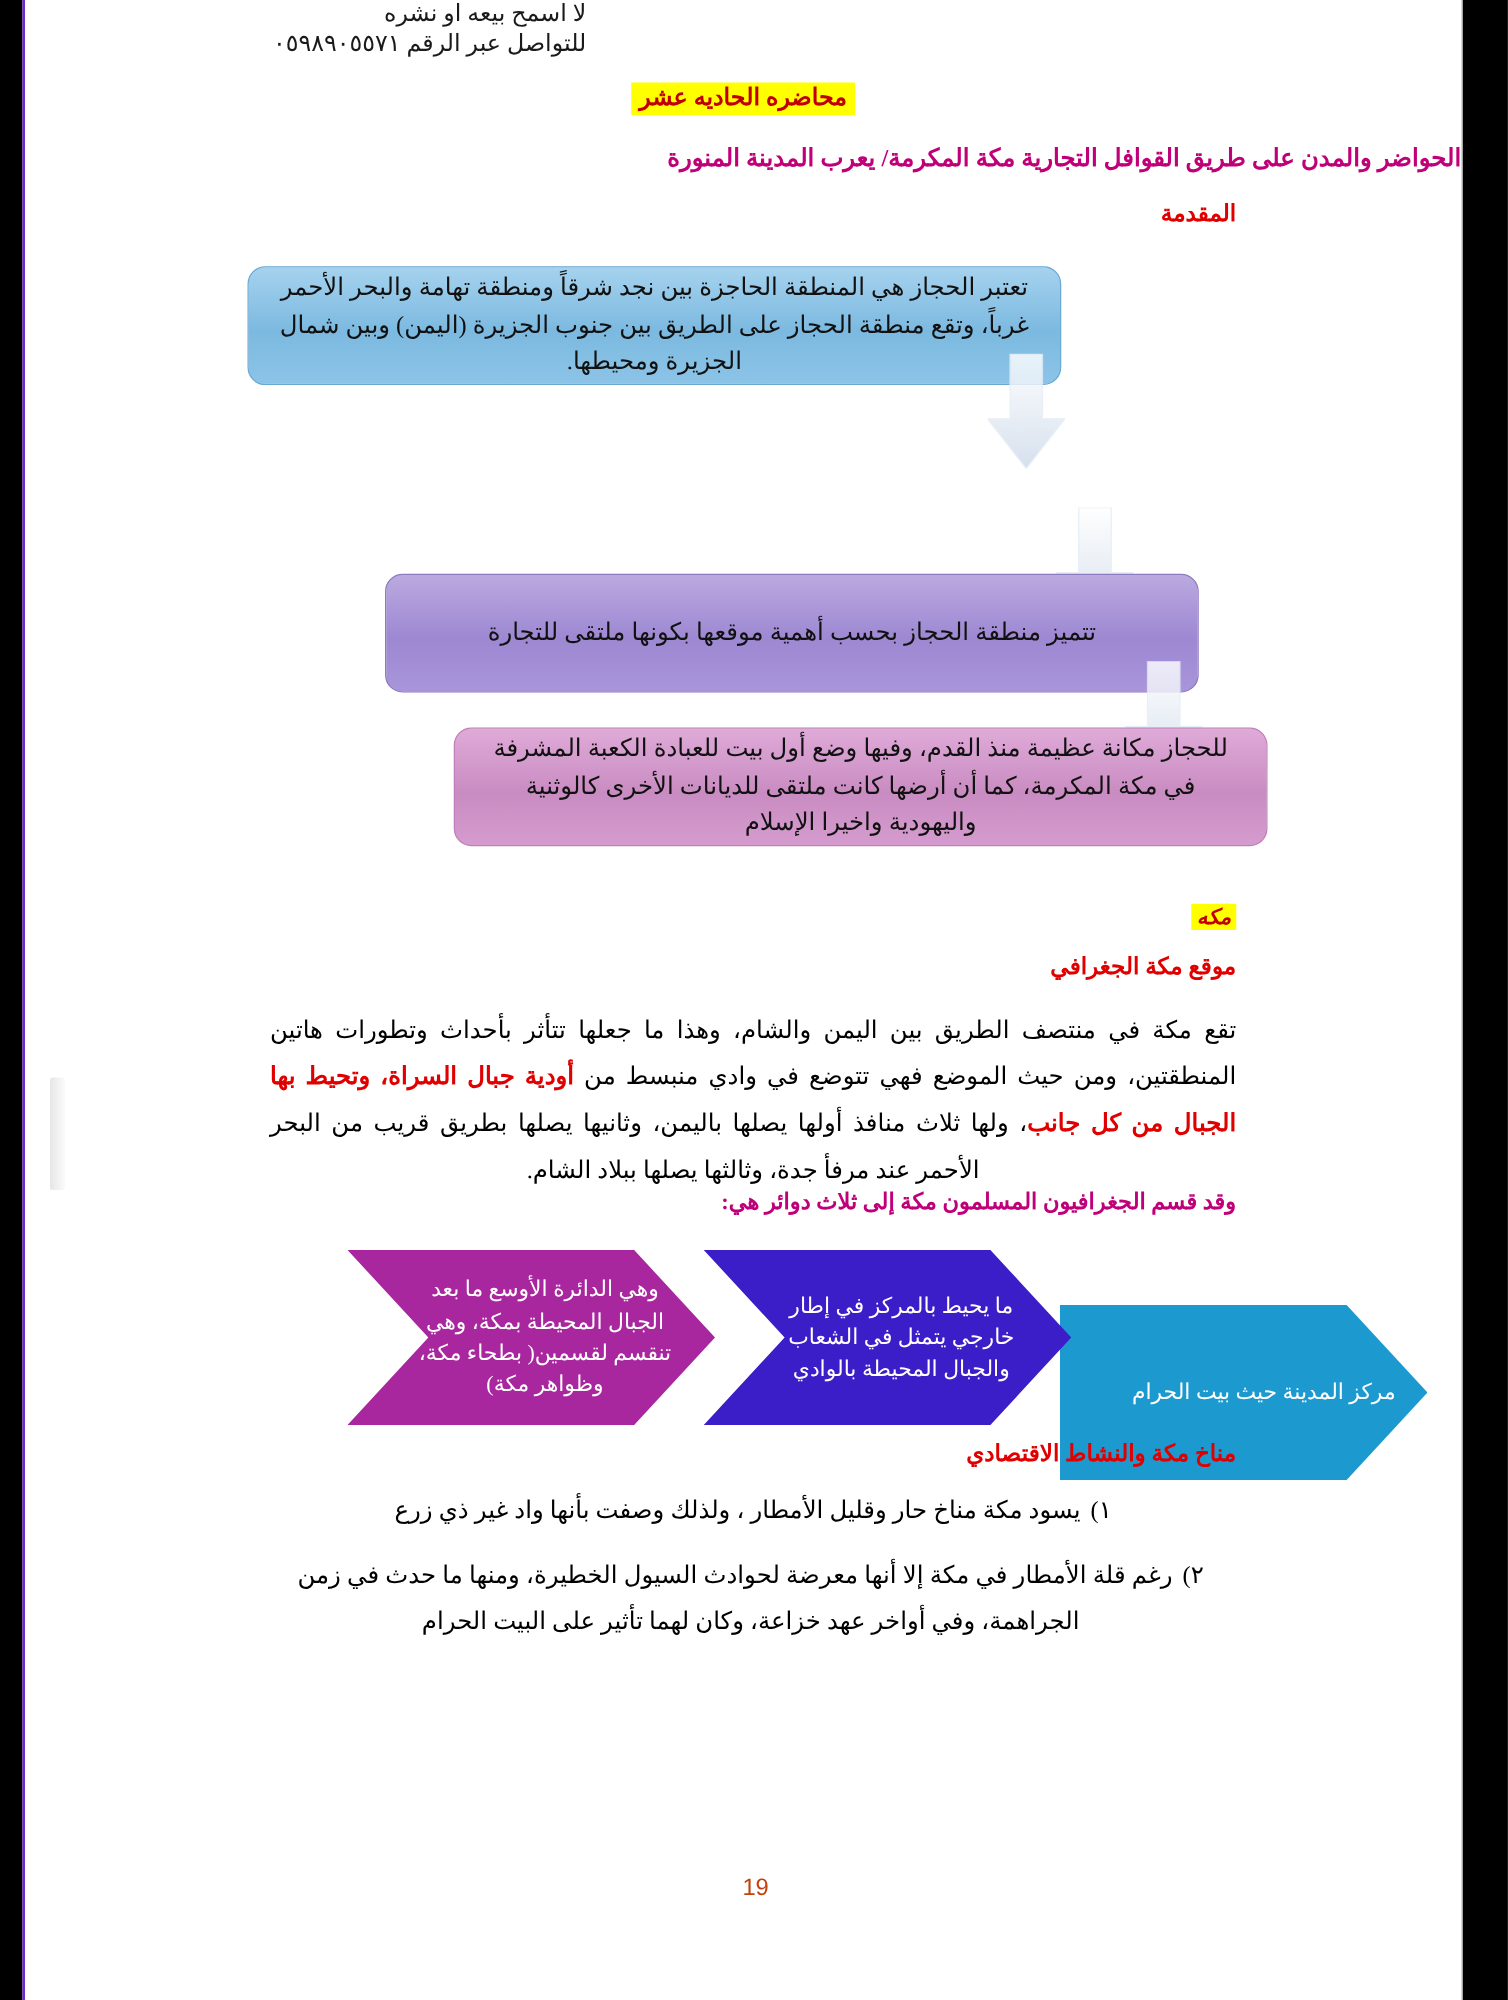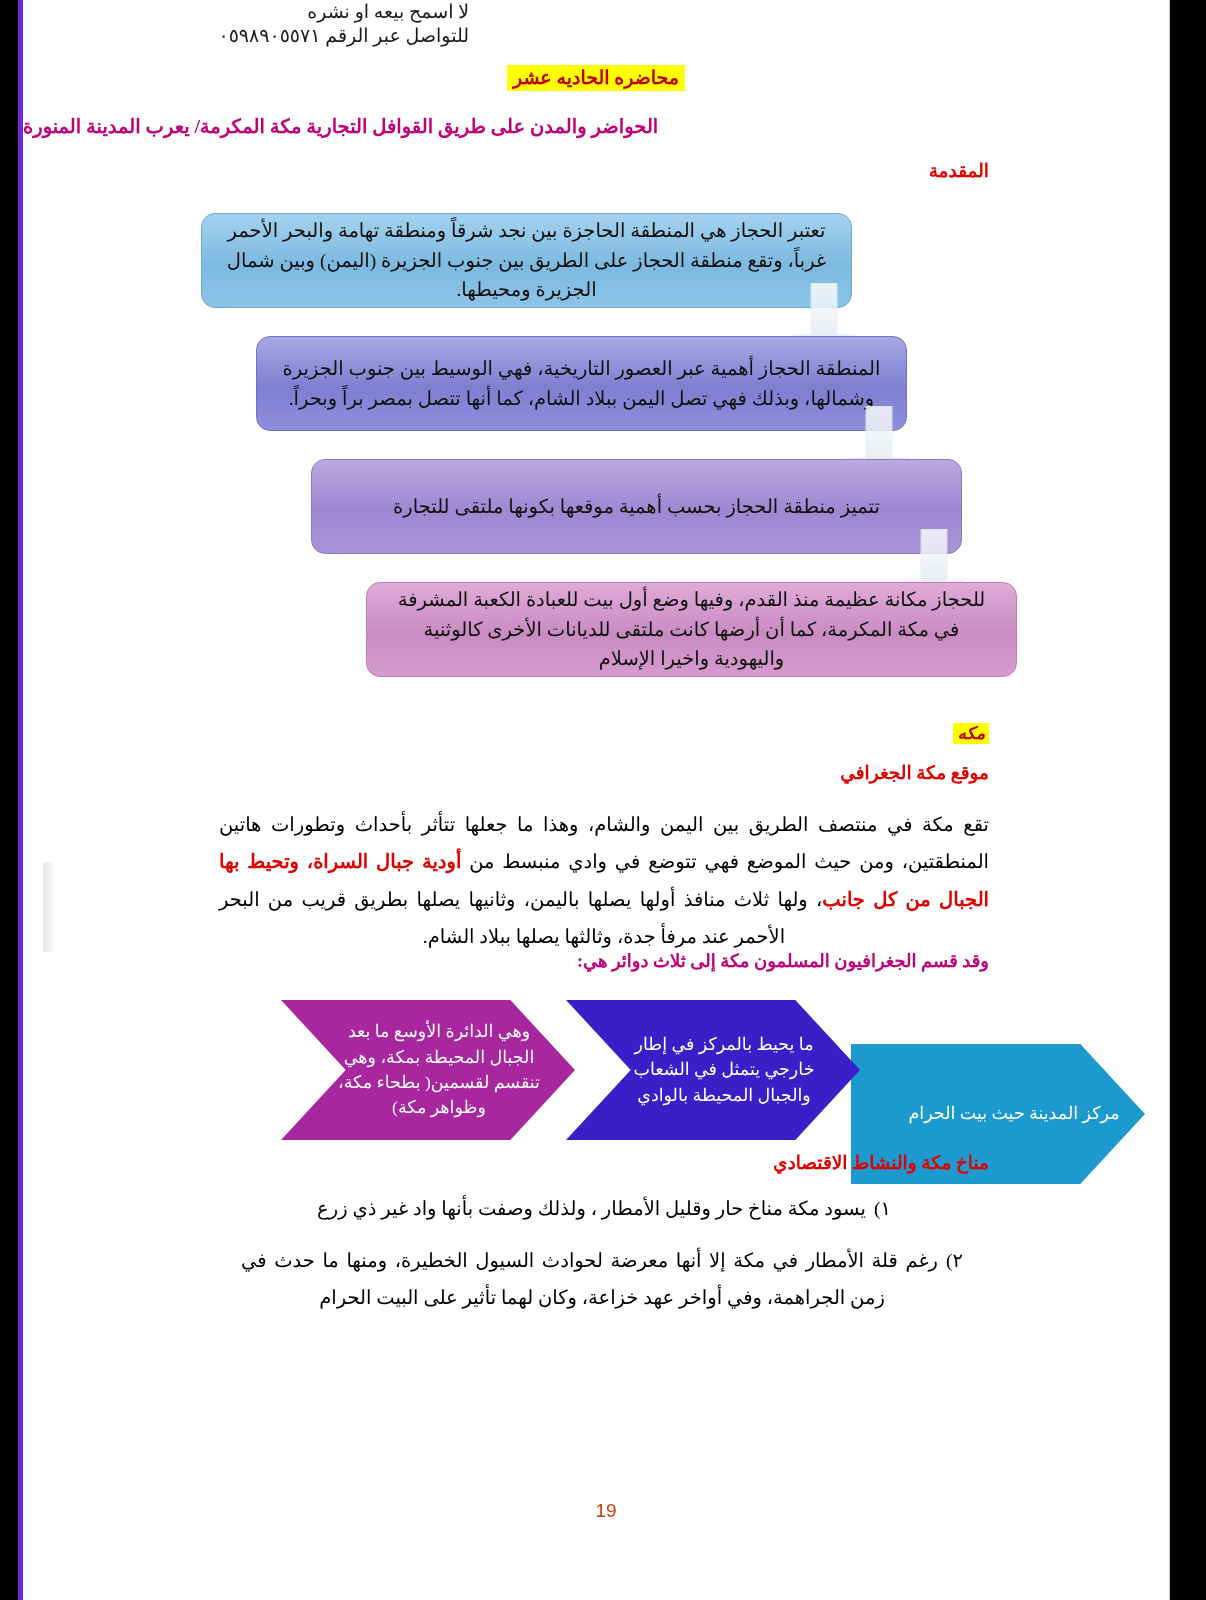--- a/index.html
+++ b/index.html
@@ -23,21 +23,21 @@
     background: #000000;
   }
   #page-sheet {
     position: absolute;
     left: 18px;
     top: 0;
     width: 1152px;
     height: 1600px;
     background: #ffffff;
     box-sizing: border-box;
-    border-left: 5px solid #6d28d9;
+    border-left: 2px solid #6d28d9;
     border-right: 1px solid #c9c9c9;
     overflow: hidden;
   }
   #left-scroll-mark {
     position: absolute;
     left: 20px;
     top: 862px;
     width: 12px;
     height: 90px;
     background: linear-gradient(to right,#e6e6e6,#fbfbfb);
@@ -71,21 +71,21 @@
     font-size: 19px;
     padding: 2px 6px 3px 6px;
     font-family: "Liberation Serif", serif;
     text-align: right;
   }
 
   #subject-line {
     position: absolute;
     top: 115px;
     left: 0; right: 0;
-    text-align: left;
+    text-align: right;
     color: #c00078;
     font-weight: bold;
     font-size: 19.5px;
     direction: rtl;
   }
 
   .red-heading {
     position: absolute;
     color: #e00000;
     font-weight: bold;
@@ -273,23 +273,20 @@
       <svg class="flow-arrow" id="arrow-1" viewBox="0 0 62 92">
         <defs>
           <linearGradient id="agrad1" x1="0" y1="0" x2="0" y2="1">
             <stop offset="0%" stop-color="#ffffff"></stop>
             <stop offset="100%" stop-color="#cddaea"></stop>
           </linearGradient>
         </defs>
         <polygon points="18,0 44,0 44,52 62,52 31,92 0,52 18,52" fill="url(#agrad1)" stroke="#e4ecf5" stroke-width="1"></polygon>
       </svg>
 
-      <div class="flow-box" id="box-2">
-        <span>المنطقة الحجاز أهمية عبر العصور التاريخية، فهي الوسيط بين جنوب الجزيرة وشمالها، وبذلك فهي تصل اليمن ببلاد الشام، كما أنها تتصل بمصر براً وبحراً.</span>
-      </div>
 
       <svg class="flow-arrow" id="arrow-2" viewBox="0 0 62 92">
         <polygon points="18,0 44,0 44,52 62,52 31,92 0,52 18,52" fill="url(#agrad1)" stroke="#e4ecf5" stroke-width="1"></polygon>
       </svg>
 
       <div class="flow-box" id="box-3">
         <span>تتميز منطقة الحجاز بحسب أهمية موقعها بكونها ملتقى للتجارة</span>
       </div>
 
       <svg class="flow-arrow" id="arrow-3" viewBox="0 0 62 92">

